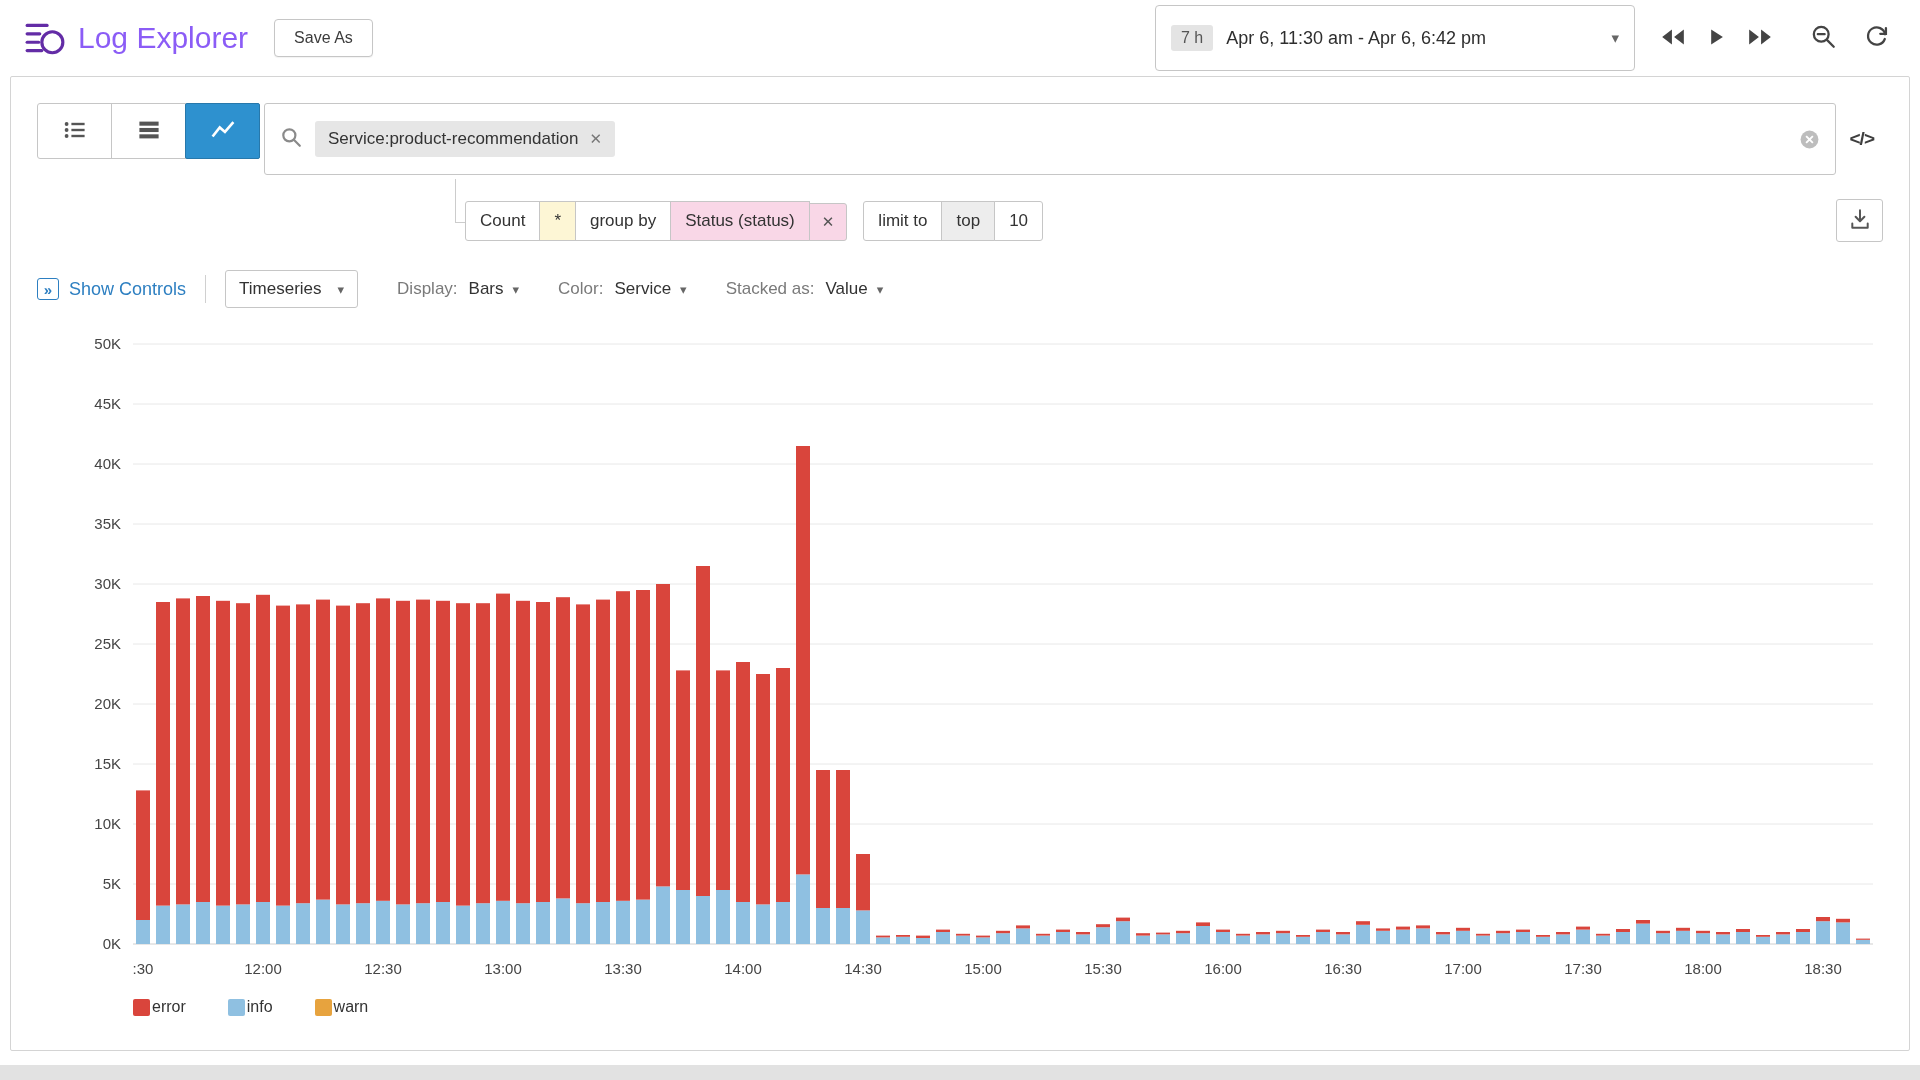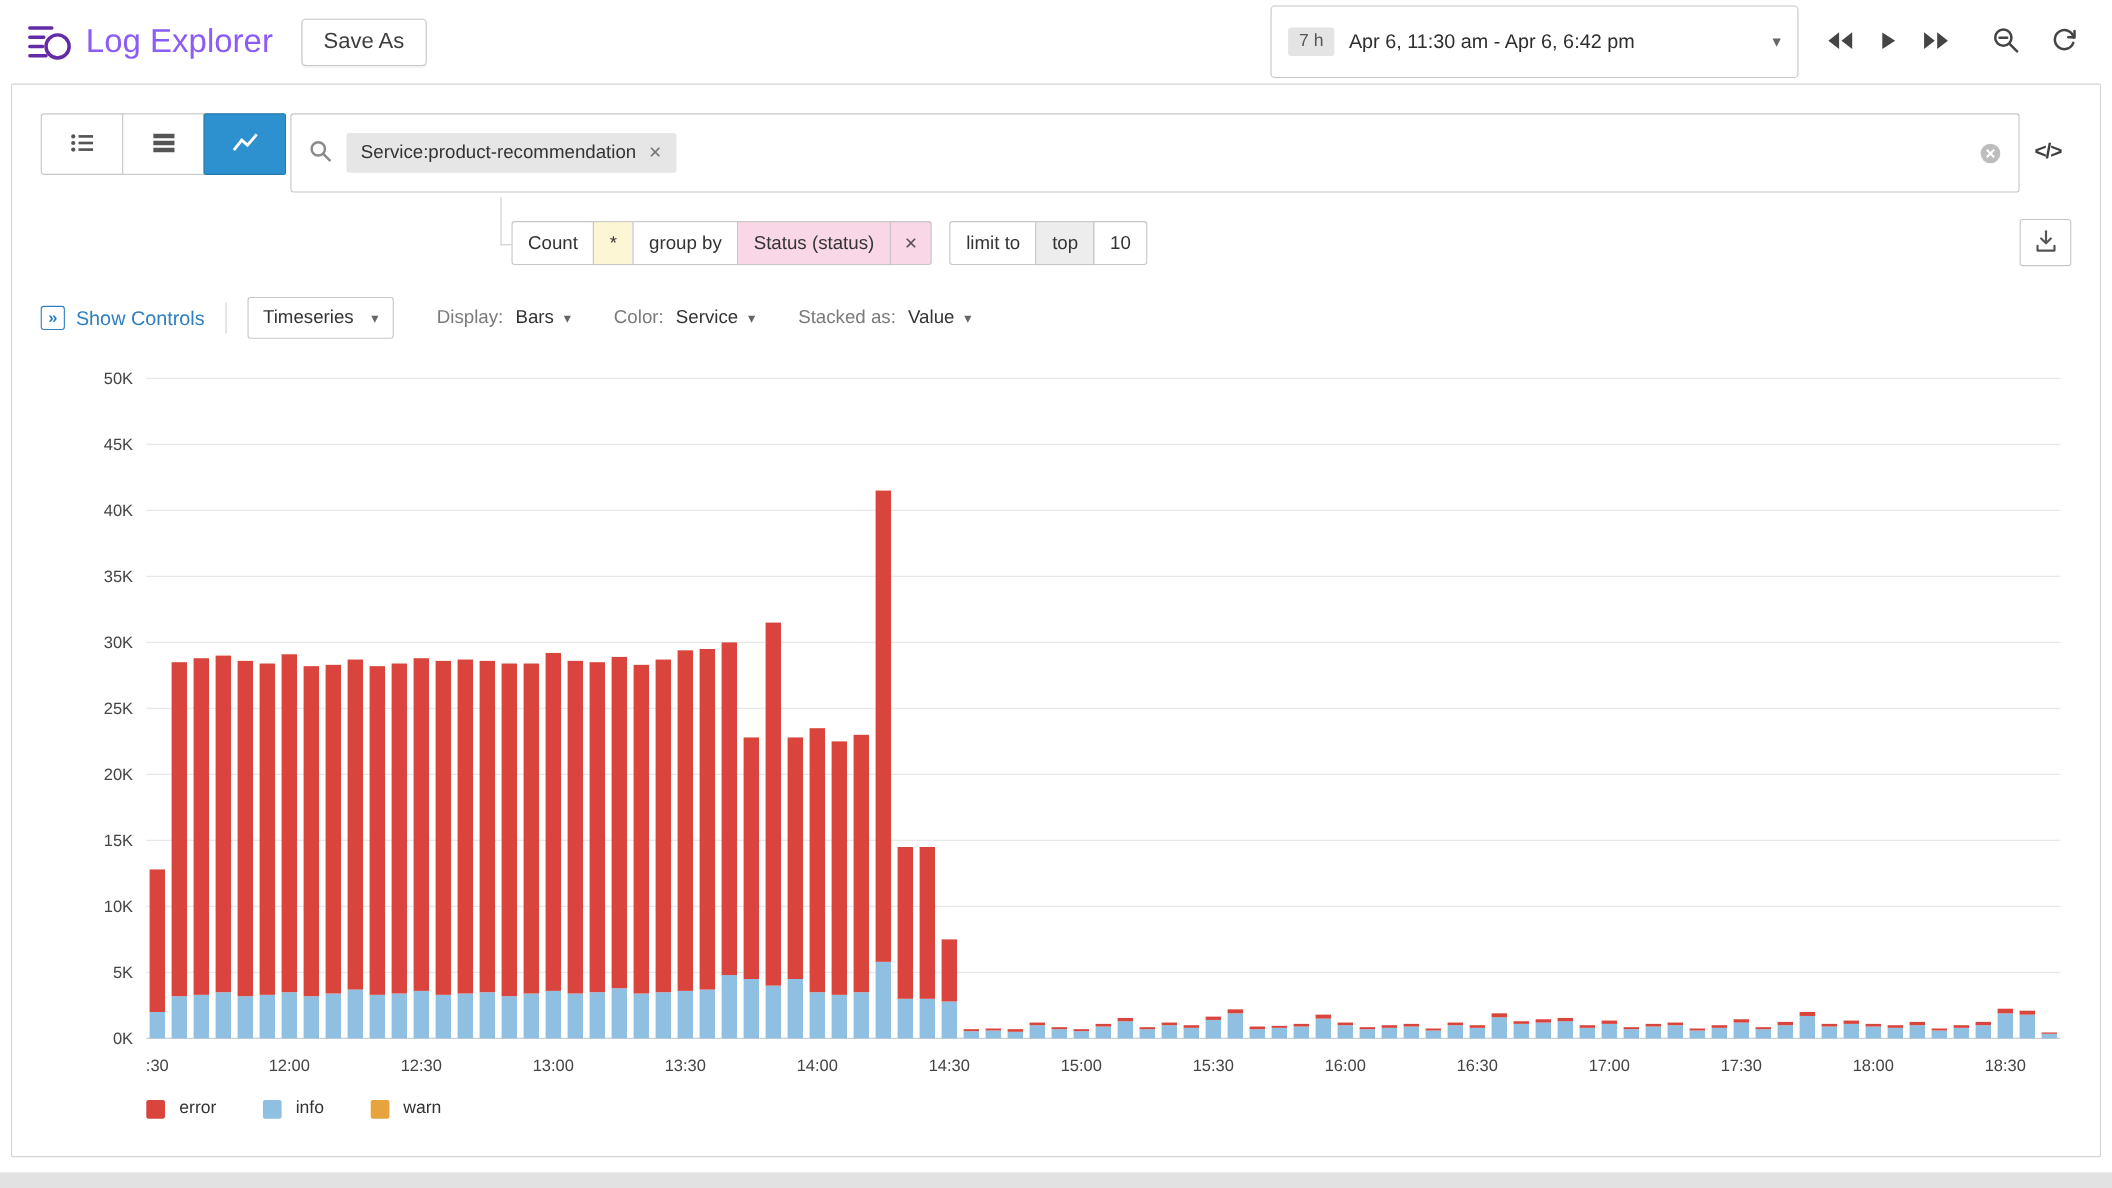--- a/index.html
+++ b/index.html
@@ -10,21 +10,21 @@
     color:#333;
     width:1920px;
   }
   .app { background:#fff; padding-bottom:14px; }
 
   
   .topbar { display:flex; align-items:center; height:76px; padding:0 24px; background:#fff; }
   .logo { margin-right:12px; display:flex; align-items:center; }
   .page-title { font-size:30px; font-weight:500; color:#8b5cf6; margin:0 26px 0 0; }
   .save-as {
-    font-size:20px; padding:9px 19px; background:#fff; border:1px solid #c6c6c6;
+    font-size:16px; padding:9px 19px; background:#fff; border:1px solid #c6c6c6;
     border-radius:4px; color:#3c3c3c; cursor:pointer; box-shadow:0 1px 1px rgba(0,0,0,.05);
   }
   .spacer { flex:1; }
   .timepicker {
     display:flex; align-items:center; gap:13px; border:1px solid #c6c6c6; border-radius:4px;
     height:66px; padding:0 15px; min-width:480px; cursor:pointer; background:#fff;
   }
   .range-badge { background:#e4e4e4; border-radius:3px; padding:4px 10px; font-size:16px; color:#555; }
   .range-text { font-size:18px; color:#2e2e2e; }
   .tp-caret { margin-left:auto; color:#666; font-size:15px; }
@@ -55,21 +55,21 @@
     display:flex; gap:11px; align-items:center; color:#333; cursor:pointer;
   }
   .pill-x { color:#777; font-size:15px; cursor:pointer; }
   .sb-clear { margin-left:auto; cursor:pointer; display:flex; }
   .codebtn { border:none; background:none; font-size:19px; color:#3e3e3e; font-weight:bold; padding:0 9px; cursor:pointer; letter-spacing:-1px; }
 
   
   .queryrow { position:relative; display:flex; align-items:center; margin-top:24px; }
   .elbow { position:absolute; left:418px; top:-20px; width:10px; height:44px; border-left:1px solid #ccc; border-bottom:1px solid #ccc; }
   .qgroups { margin-left:428px; display:flex; gap:16px; }
-  .qgroup { display:flex; }
+  .qgroup { display:flex;align-items:flex-end; }
   .qbox {
     border:1px solid #c6c6c6; background:#fff; padding:9px 14px; font-size:17px;
     margin-right:-1px; color:#333; white-space:nowrap; display:flex; align-items:center;
   }
   .qgroup .qbox:first-child { border-radius:3px 0 0 3px; }
   .qgroup .qbox:last-child { border-radius:0 3px 3px 0; margin-right:0; }
   .qbox.yellow { background:#fdf6d5; }
   .qbox.pink { background:#f9d7e7; }
   .qbox.gray { background:#ededed; }
   .qbox.clickable { cursor:pointer; }
@@ -93,21 +93,21 @@
   }
   .caret { color:#666; font-size:13px; }
   .ctl { display:flex; align-items:flex-end; gap:11px; margin-left:20px; }
   .ctl-label { color:#7a7a7a; }
   .ctl-value { color:#333; display:flex; gap:9px; align-items:center; cursor:pointer; }
 
   
   .chartwrap { margin-top:26px; }
   svg text { font-family:"Liberation Sans", sans-serif; }
   .legend { margin-left:96px; margin-top:4px; display:flex; gap:42px; }
-  .legend-item { display:flex; align-items:center; gap:13px; font-size:16px; color:#333; cursor:pointer; }
+  .legend-item { display:flex; align-items:center; gap:2px; font-size:16px; color:#333; cursor:pointer; }
   .swatch { width:17px; height:17px; border-radius:2px; display:inline-block; }
 </style>
 </head>
 <body>
 
 <div class="app">
 
   <header class="topbar">
     <span class="logo">
       <svg width="42" height="42" viewBox="0 0 40 40" fill="none" stroke="#632ca6" stroke-width="3" stroke-linecap="round">

